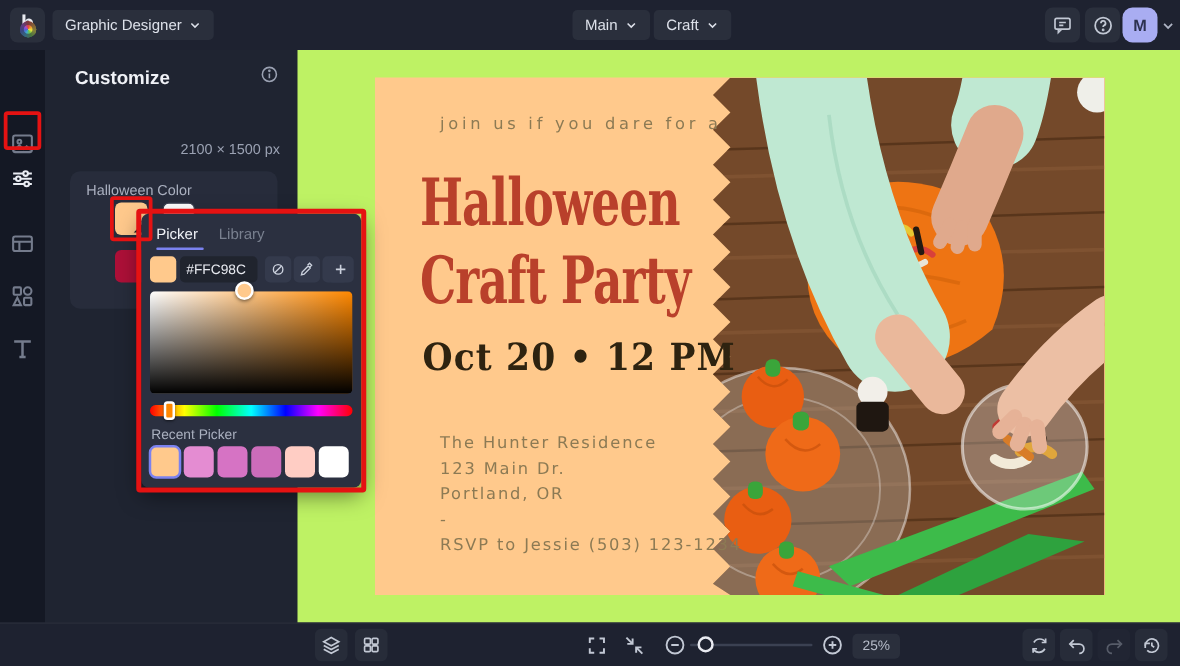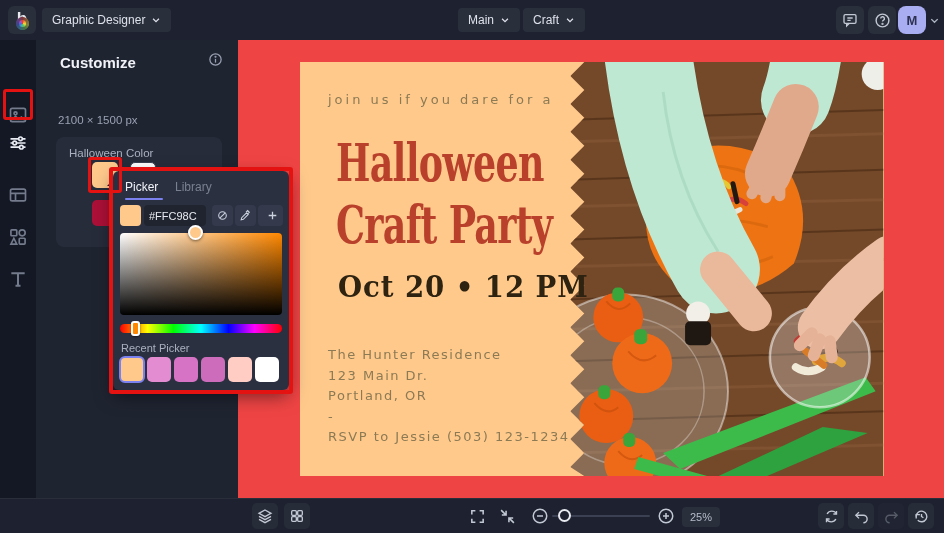--- a/index.html
+++ b/index.html
@@ -1,18 +1,18 @@
 <!DOCTYPE html>
 <html><head>
 <meta charset="utf-8">
 <style>
   * { margin:0; padding:0; box-sizing:border-box; }
   html,body { width:944px; height:533px; overflow:hidden; background:#181c26;
     font-family:"Liberation Sans", sans-serif; }
-  .app { position:relative; width:944px; height:533px; background:#ef4444; }
+  .app { position:relative; width:944px; height:533px; background:#bef264; }
 
   
   .topbar { position:absolute; left:0; top:0; width:944px; height:40px; background:#1e2230; z-index:30; }
   .logo-btn { position:absolute; left:8px; top:6px; width:28px; height:28px; background:#2a2f3c; border-radius:6px;
     color:#e8eaf0; font-weight:bold; font-size:17px; text-align:center; line-height:26px; cursor:pointer; }
   .logo-wheel { position:absolute; left:8px; top:11px; width:13px; height:13px; border-radius:50%;
     background:conic-gradient(#e5413b,#f09a2f,#efe43c,#6cc644,#3fa9cf,#4f63d2,#a04fd2,#e5413b);
     box-shadow:inset 0 0 0 3px rgba(42,47,60,.55); }
   .tb-btn { position:absolute; top:8px; height:24px; background:#2a2f3c; border:none; border-radius:4px;
     color:#dde1ea; font-size:12px; font-family:inherit; display:flex; align-items:center; gap:6px;
@@ -28,21 +28,21 @@
   .side-ic { position:absolute; left:5px; width:26px; height:26px; display:flex; align-items:center; justify-content:center;
     color:#747b8c; background:transparent; border:none; cursor:pointer; }
   .side-ic.active { color:#e9ecf3; }
 
   
   .panel { position:absolute; left:36px; top:40px; width:202px; height:493px; background:#1f2431; z-index:10; }
   .panel-title { position:absolute; left:24px; top:14px; color:#f0f2f7; font-size:15px; font-weight:bold; }
   .info-ic { position:absolute; left:172px; top:12px; color:#9aa1b2; cursor:pointer; }
   .resize-btn { position:absolute; left:22px; top:44px; width:166px; height:24px; background:#a9adf2; border:none;
     border-radius:5px; color:#2e3450; font-size:12.5px; font-weight:bold; font-family:inherit; cursor:pointer; }
-  .dims { position:absolute; left:22px; top:74px; width:166px; text-align:left; color:#9aa1b2; font-size:11.5px; }
+  .dims { position:absolute; left:22px; top:74px; width:166px; text-align:right; color:#9aa1b2; font-size:11.5px; }
   .bg-card { position:absolute; left:20px; top:97px; width:166px; height:110px; background:#272c3b; border-radius:8px; }
   .bg-label { position:absolute; left:33px; top:107px; color:#aab0bf; font-size:11.5px; }
   .swatch { position:absolute; width:26px; height:26px; border-radius:5px; cursor:pointer; }
   .corner-tri { position:absolute; right:2px; bottom:2px; width:0; height:0;
     border-bottom:9px solid #15181f; border-left:9px solid transparent; }
 
   
   .popup { position:absolute; left:113px; top:171px; width:176px; height:219px; background:#2b3040; border-radius:6px;
     box-shadow:0 6px 18px rgba(0,0,0,.5); z-index:40;padding-left:38px; }
   .tab { position:absolute; top:9px; background:none; border:none; font-family:inherit; font-size:12px; cursor:pointer; }
@@ -63,21 +63,21 @@
     background:linear-gradient(to right,#ff0000,#ffff00 17%,#00ff00 33%,#00ffff 50%,#0000ff 67%,#ff00ff 83%,#ff0000); }
   .hue-handle { position:absolute; left:11px; top:-3px; width:9px; height:15px; border-radius:3px;
     border:2px solid #fff; background:#ff8800; box-shadow:0 1px 2px rgba(0,0,0,.5); cursor:pointer; }
   .recent-label { position:absolute; left:8px; top:171px; color:#aab0bf; font-size:11px; }
   .recent-row { position:absolute; left:7px; top:186px; display:flex; gap:3px; }
   .recent-sw { width:24px; height:25px; border-radius:5px; cursor:pointer; }
   .recent-sw.sel { outline:2px solid #7b82f0; outline-offset:-1px; }
 
   
   .canvas { position:absolute; left:300px; top:62px; width:584px; height:414px; overflow:hidden; cursor:pointer; }
-  .cv-text { position:absolute; left:28px; cursor:pointer; }
+  .cv-text { position:absolute; left:52px; cursor:pointer; }
   .intro { top:30px; font-family:"DejaVu Sans",sans-serif; font-size:13px; letter-spacing:3px; color:#8c7a54; }
   .headline { left:36px; top:70px; font-family:"DejaVu Serif",serif; font-weight:bold; color:#b9402b;
     font-size:52px; line-height:62px; transform:scaleX(.70); transform-origin:0 0; letter-spacing:-1px; white-space:nowrap; }
   .datetime { left:38px; top:207px; font-family:"DejaVu Serif",serif; font-weight:bold; color:#2e2310;
     font-size:30px; transform:scaleX(.92); transform-origin:0 0; letter-spacing:1px; }
   .address { top:283px; font-family:"DejaVu Sans",sans-serif; font-size:13px; line-height:20.5px;
     letter-spacing:1.5px; color:#8c7a54; white-space:pre-line; }
   .photo { position:absolute; right:0; top:0; }
 
   

